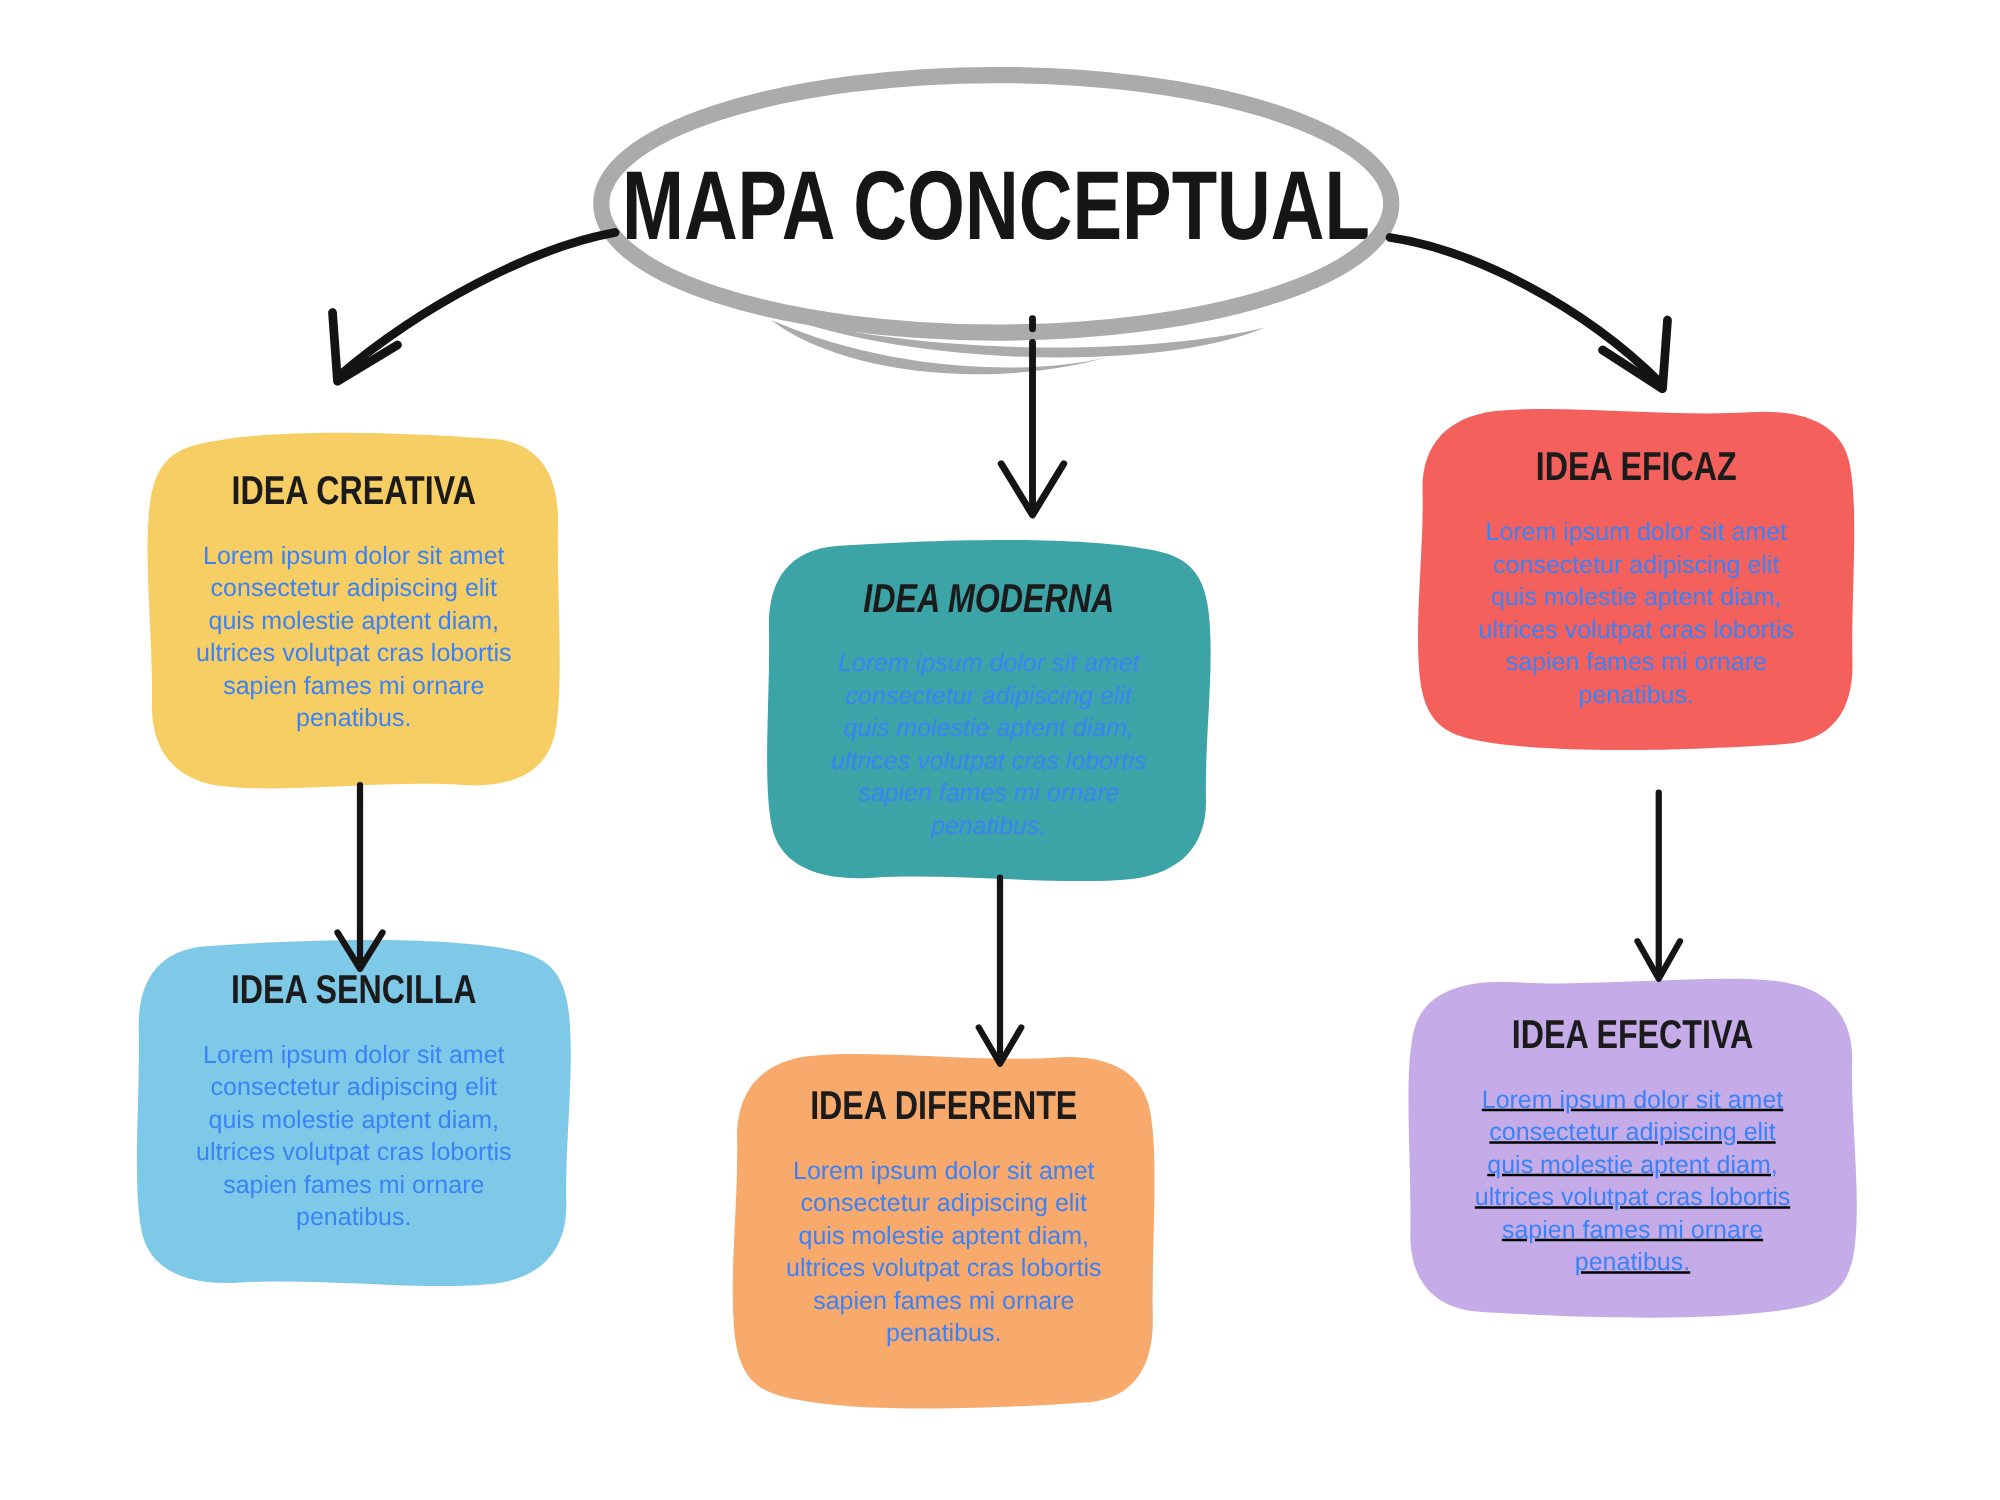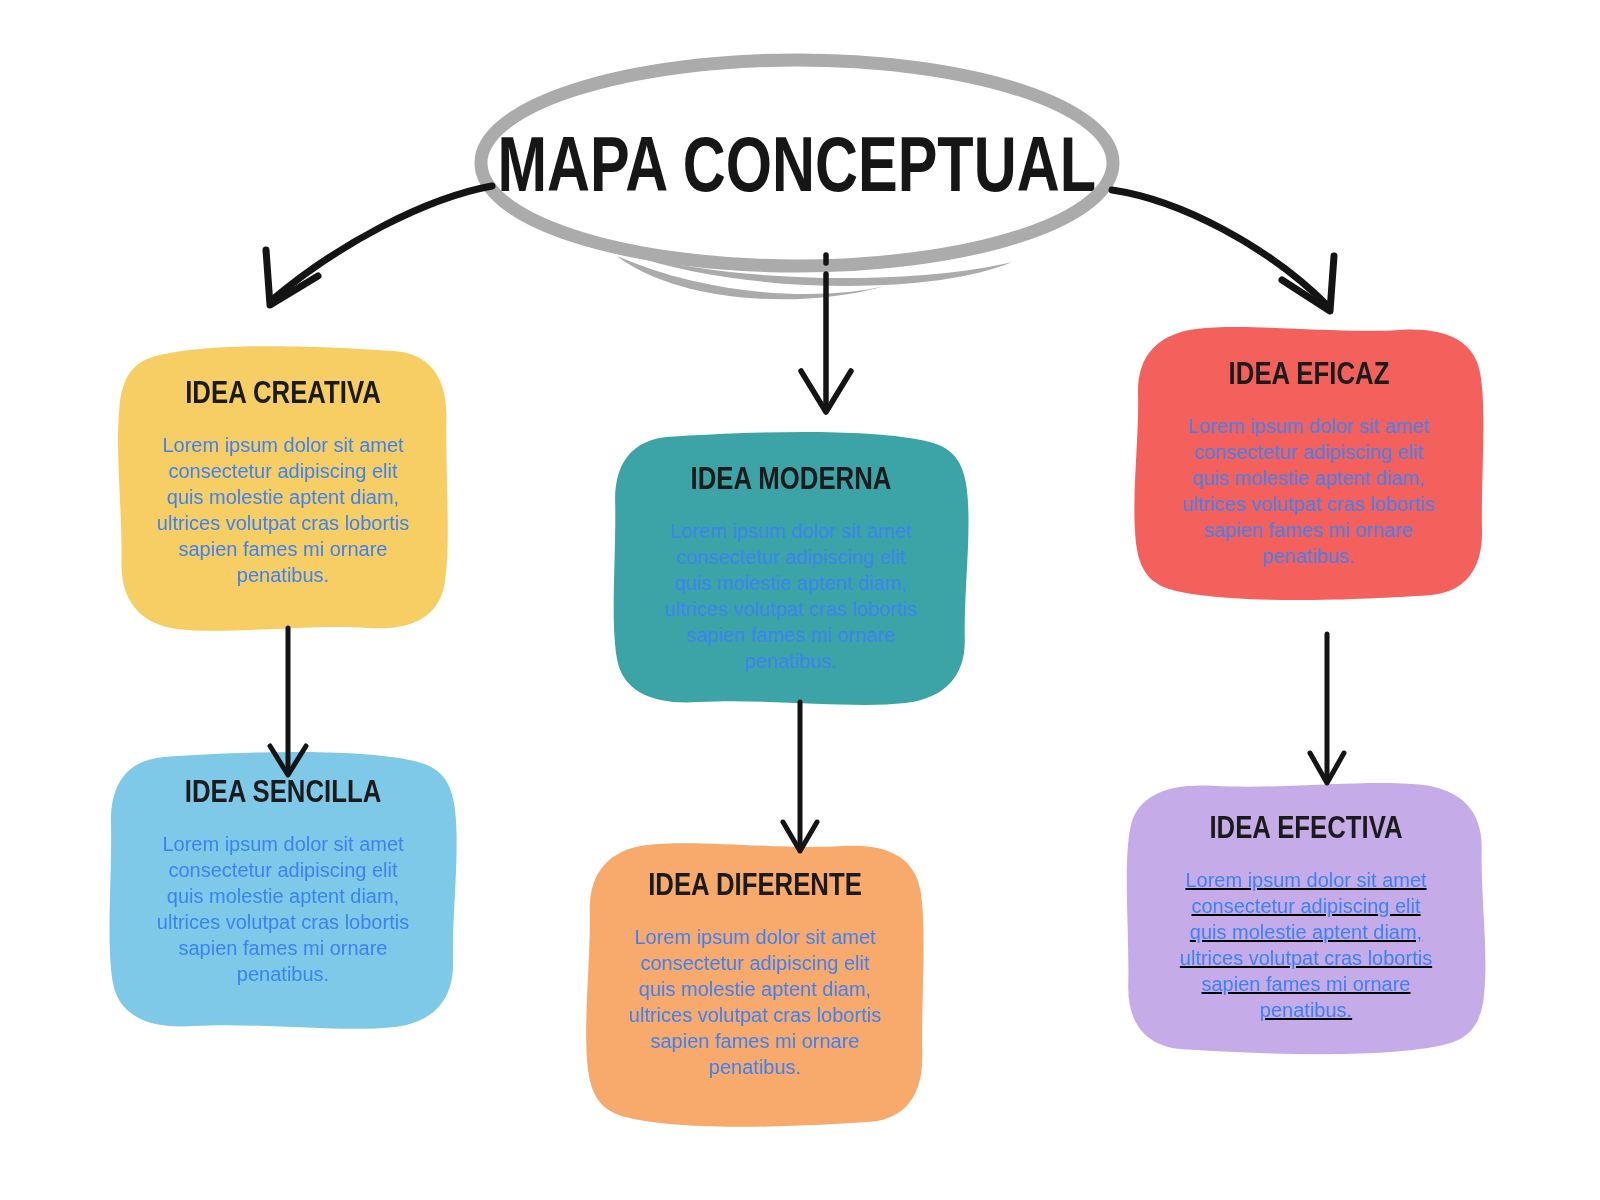--- a/index.html
+++ b/index.html
@@ -74,21 +74,21 @@
 ultrices volutpat cras lobortis
 sapien fames mi ornare
 penatibus.</p>
     </div>
   </div>
 
   <div class="card" style="left:607px; top:424px; width:368px; height:284px;">
     <svg class="blob flip-h" viewBox="0 0 360 290" preserveAspectRatio="none">
       <path d="M 54,16 C 118,3 240,9 299,13 C 337,16 353,42 352,80 C 351,138 357,202 350,241 C 344,274 314,287 270,284 C 206,280 120,291 68,285 C 29,280 9,257 10,219 C 11,169 3,110 8,66 C 12,32 27,21 54,16 Z" fill="#3CA3A7"></path>
     </svg>
-    <div class="card-content" style="padding-top:40px;">
+    <div class="card-content" style="padding-top:40px;font-style:italic;">
       <h2>IDEA MODERNA</h2>
       <p>Lorem ipsum dolor sit amet
 consectetur adipiscing elit
 quis molestie aptent diam,
 ultrices volutpat cras lobortis
 sapien fames mi ornare
 penatibus.</p>
     </div>
   </div>
 

